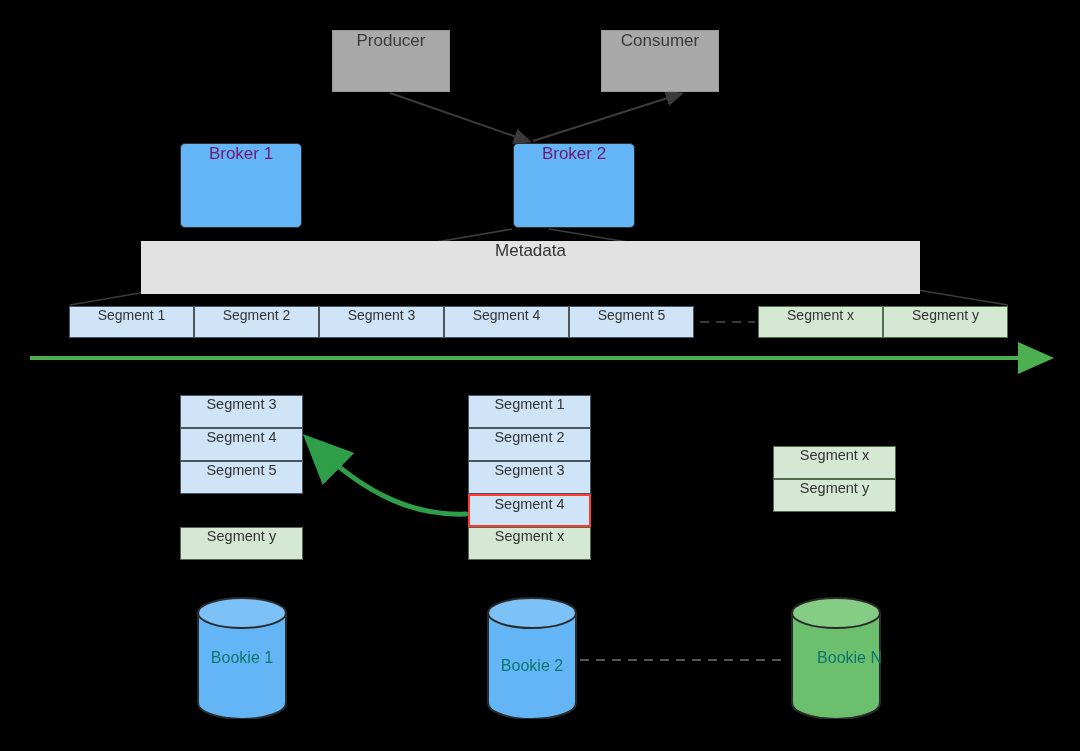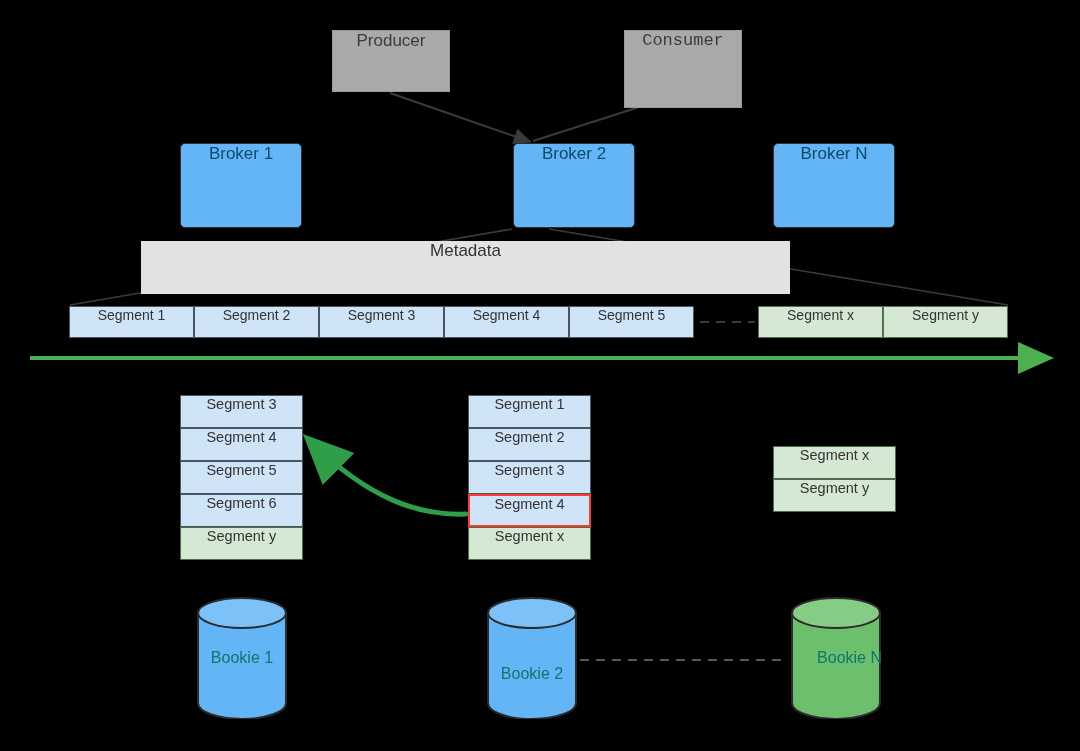--- a/index.html
+++ b/index.html
@@ -38,21 +38,21 @@
     background: #a9a9a9;
     border: 1px solid #9a9a9a;
     color: #3b3b3b;
     font-size: 17px;
   }
   
   .broker {
     background: #64b5f6;
     border: 1.5px solid #2f2f2f;
     border-radius: 5px;
-    color: #0c4a6e;
+    color: #701a75;
     font-size: 17px;
   }
   
   .metadata {
     background: #e2e2e2;
     border: none;
     color: #333333;
     font-size: 17px;
   }
   
@@ -124,35 +124,32 @@
       <line x1="489" y1="499" x2="529" y2="531" stroke="#2b2b2b" stroke-width="4" stroke-linecap="round"></line>
       <line x1="529" y1="499" x2="489" y2="531" stroke="#2b2b2b" stroke-width="4" stroke-linecap="round"></line>
     </g>
 
     <line x1="580" y1="660" x2="788" y2="660" stroke="#555555" stroke-width="2" stroke-dasharray="9 7"></line>
   </svg>
 
   <div class="node gray-box" style="left:332px;top:30px;width:118px;height:62px;">
     <span>Producer</span>
   </div>
-  <div class="node gray-box" style="left:624px;top:30px;width:118px;height:78px;font-family:Liberation Mono, monospace;">
+  <div class="node gray-box" style="left:601px;top:30px;width:118px;height:62px;">
     <span>Consumer</span>
   </div>
 
   <div class="node broker" style="left:180px;top:143px;width:122px;height:85px;">
     <span>Broker 1</span>
   </div>
   <div class="node broker" style="left:469px;top:143px;width:122px;height:85px;margin-left:44px;">
     <span>Broker 2</span>
   </div>
-  <div class="node broker" style="left:773px;top:143px;width:122px;height:85px;">
-    <span>Broker N</span>
-  </div>
-
-  <div class="node metadata" style="left:141px;top:241px;width:649px;height:53px;">
+
+  <div class="node metadata" style="left:141px;top:241px;width:779px;height:53px;">
     <span>Metadata</span>
   </div>
 
   <div style="position:absolute;left:0;top:0;width:1080px;height:751px;pointer-events:none;">
     <div class="node seg seg-blue" style="left:69px;top:306px;width:125px;height:32px;pointer-events:auto;">
       <span>Segment 1</span>
     </div>
     <div class="node seg seg-blue" style="left:194px;top:306px;width:125px;height:32px;pointer-events:auto;">
       <span>Segment 2</span>
     </div>
@@ -174,23 +171,20 @@
   </div>
 
   <div class="node seg-stack-cell blue" style="left:180px;top:395px;width:123px;height:33px;">
     <span>Segment 3</span>
   </div>
   <div class="node seg-stack-cell blue" style="left:180px;top:428px;width:123px;height:33px;">
     <span>Segment 4</span>
   </div>
   <div class="node seg-stack-cell blue" style="left:180px;top:461px;width:123px;height:33px;">
     <span>Segment 5</span>
-  </div>
-  <div class="node seg-stack-cell blue" style="left:180px;top:494px;width:123px;height:33px;">
-    <span>Segment 6</span>
   </div>
   <div class="node seg-stack-cell green" style="left:180px;top:527px;width:123px;height:33px;">
     <span>Segment y</span>
   </div>
 
   <div class="node seg-stack-cell blue" style="left:468px;top:395px;width:123px;height:33px;">
     <span>Segment 1</span>
   </div>
   <div class="node seg-stack-cell blue" style="left:468px;top:428px;width:123px;height:33px;">
     <span>Segment 2</span>
@@ -218,21 +212,21 @@
       <ellipse cx="46" cy="16" rx="44" ry="15" fill="#7cc2f8" stroke="#2b2b2b" stroke-width="2"></ellipse>
     </svg>
     <div class="bookie-label" style="top:52px;left:0;">Bookie 1</div>
   </div>
 
   <div class="bookie" style="left:486px;top:597px;width:92px;height:122px;">
     <svg width="92" height="122" viewBox="0 0 92 122">
       <path d="M2,16 L2,106 A44,16 0 0,0 90,106 L90,16 Z" fill="#64b5f6" stroke="#2b2b2b" stroke-width="2"></path>
       <ellipse cx="46" cy="16" rx="44" ry="15" fill="#7cc2f8" stroke="#2b2b2b" stroke-width="2"></ellipse>
     </svg>
-    <div class="bookie-label" style="top:68px;left:0;">Bookie 2</div>
+    <div class="bookie-label" style="top:60px;left:0;">Bookie 2</div>
   </div>
 
   <div class="bookie" style="left:790px;top:597px;width:92px;height:122px;">
     <svg width="92" height="122" viewBox="0 0 92 122">
       <path d="M2,16 L2,106 A44,16 0 0,0 90,106 L90,16 Z" fill="#6cbf6c" stroke="#2b2b2b" stroke-width="2"></path>
       <ellipse cx="46" cy="16" rx="44" ry="15" fill="#85cc85" stroke="#2b2b2b" stroke-width="2"></ellipse>
     </svg>
     <div class="bookie-label" style="top:52px;left:0;text-align:right;">Bookie N</div>
   </div>
 

